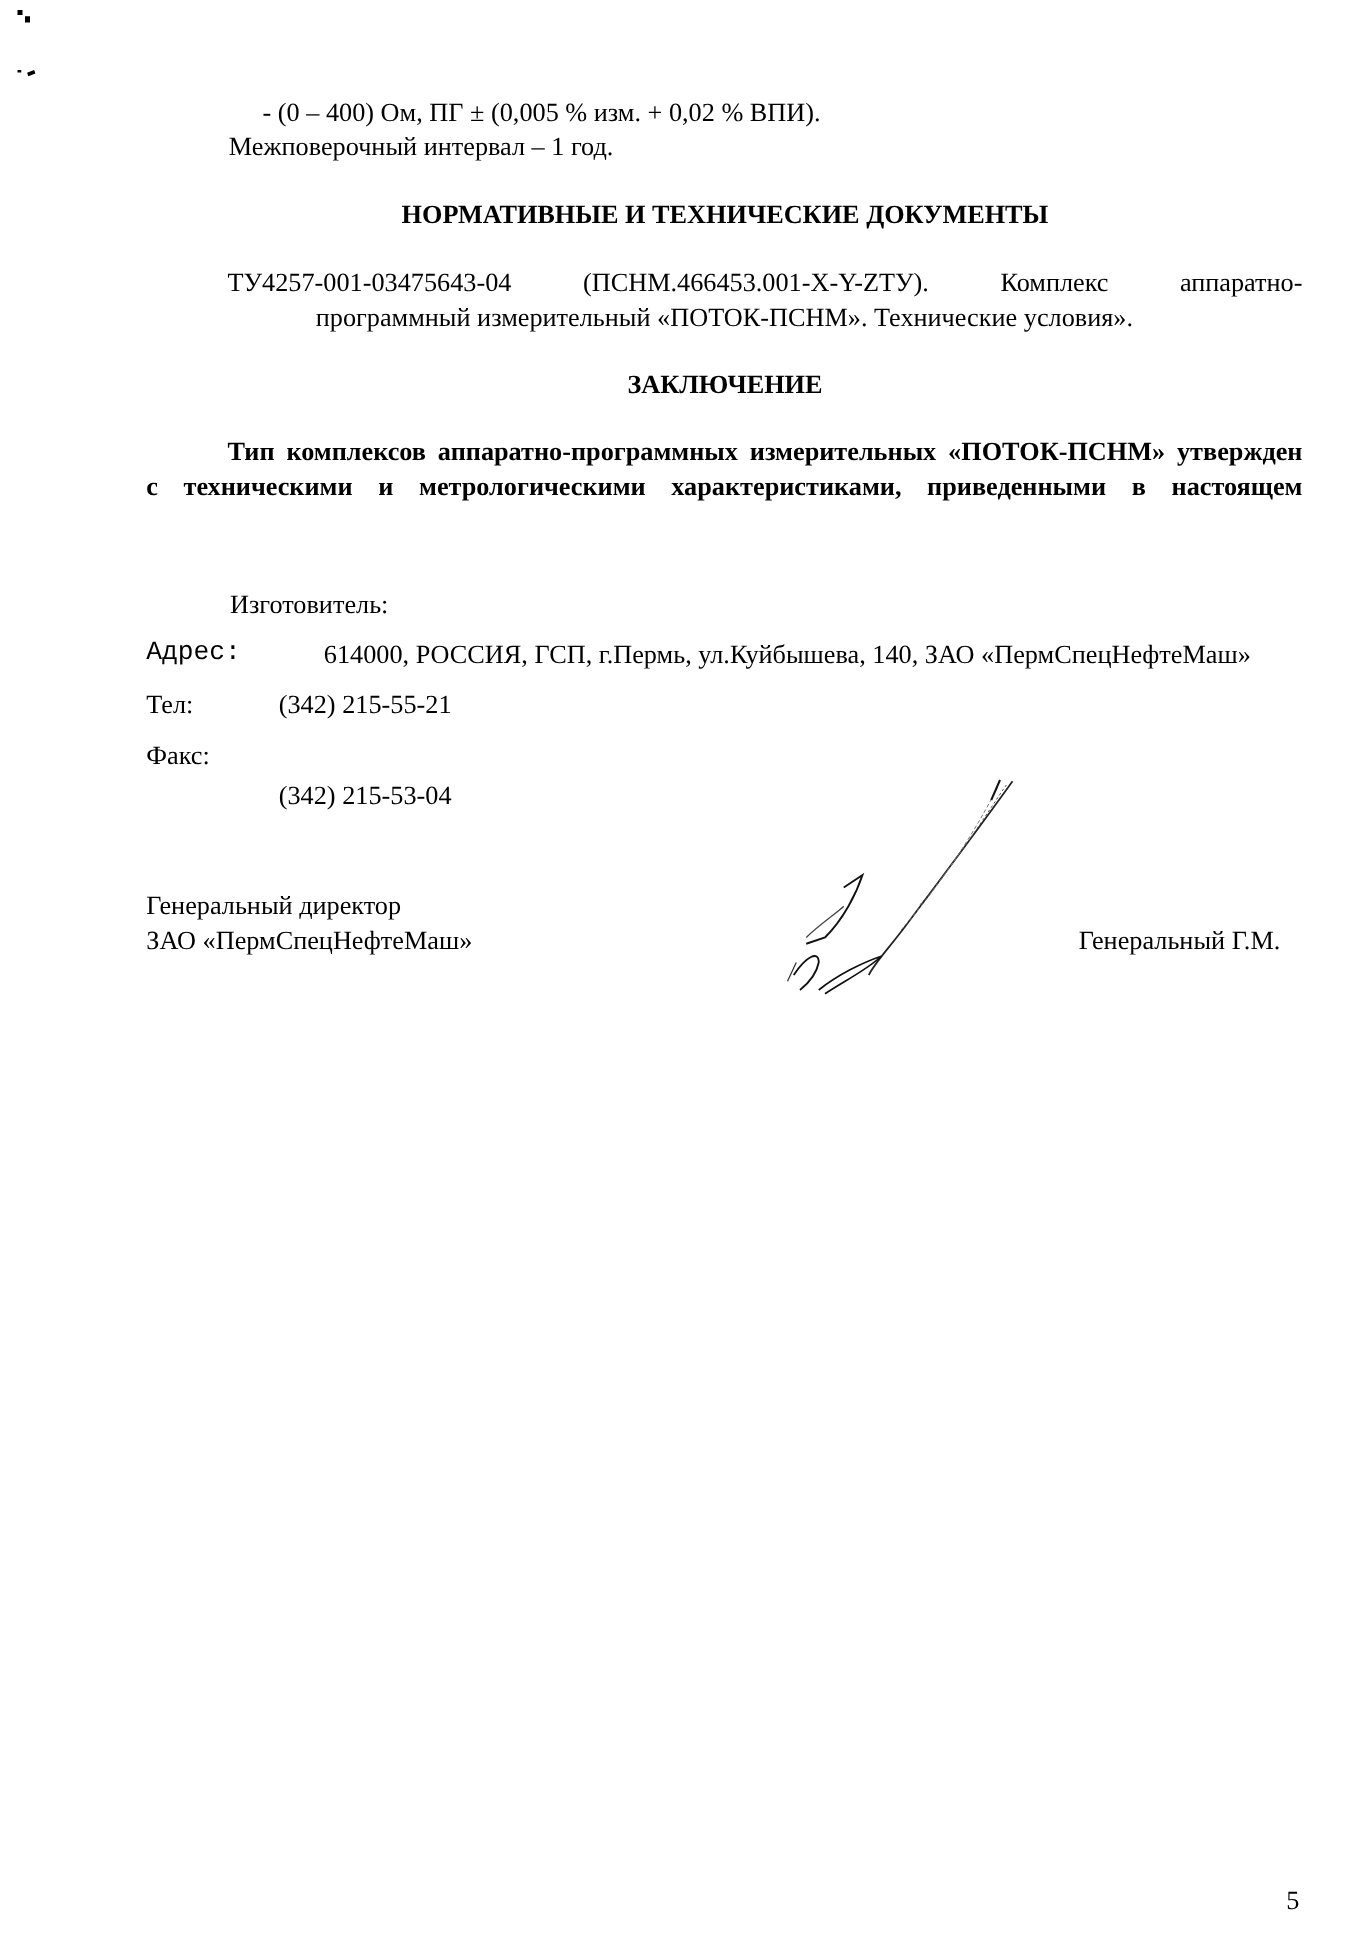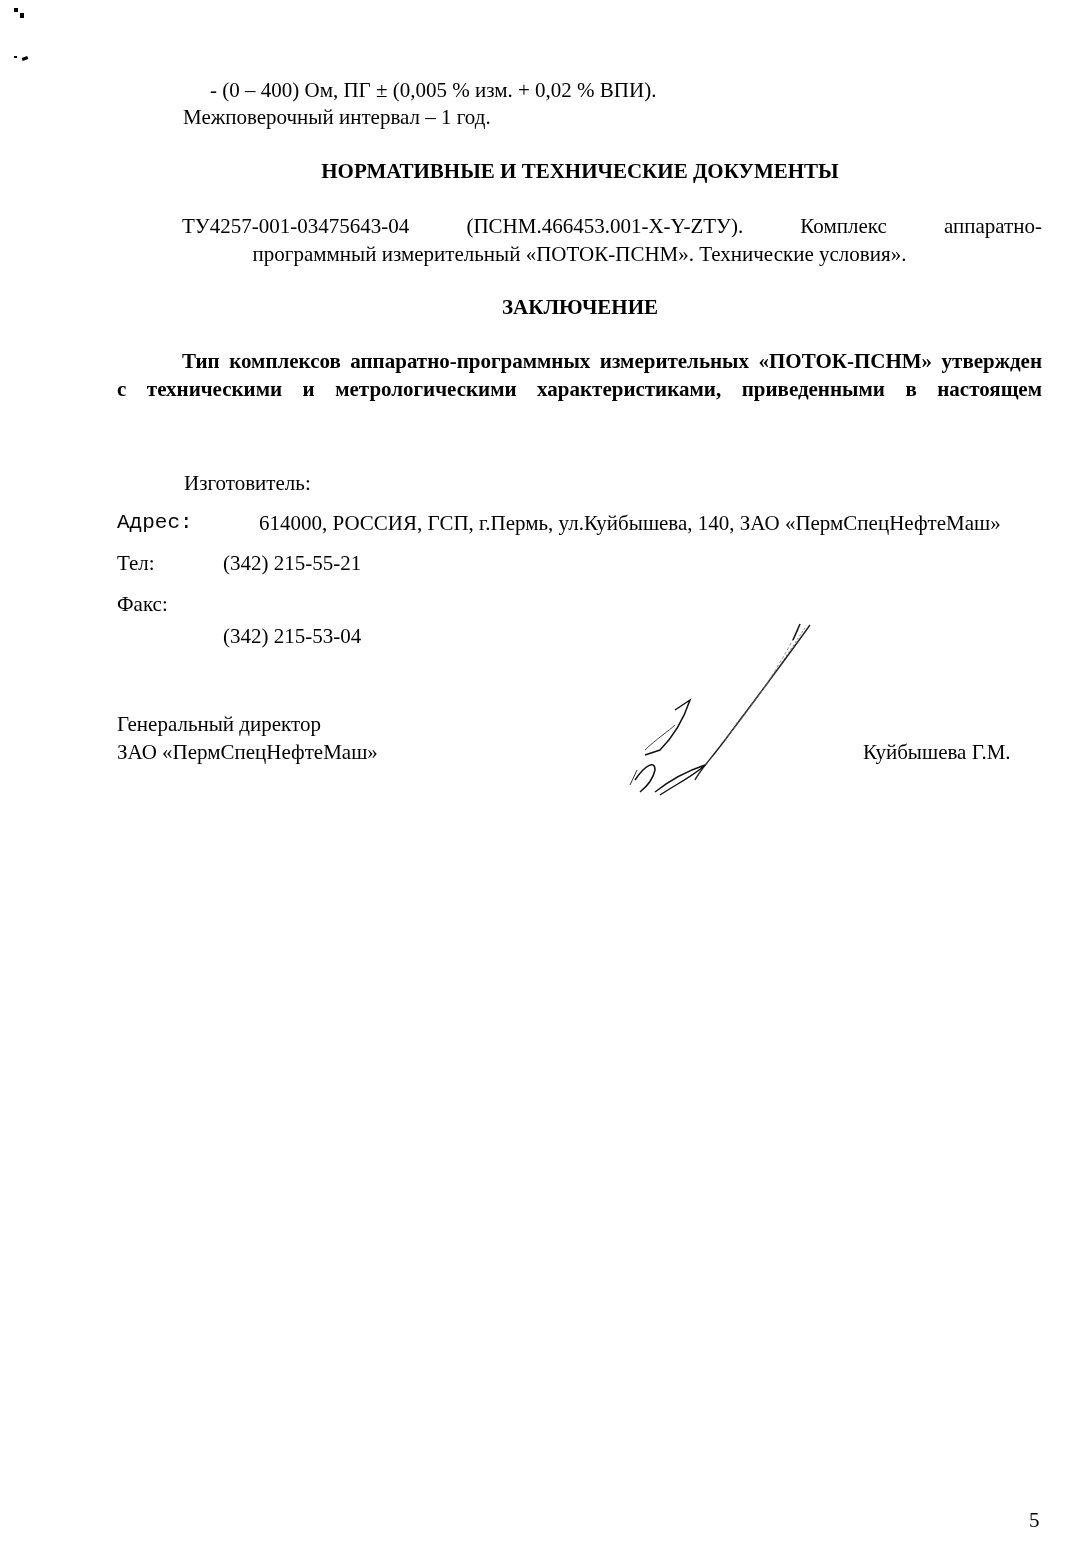--- a/index.html
+++ b/index.html
@@ -93,15 +93,15 @@
   <path d="M190 8 C175 30, 150 70, 120 105" fill="none" stroke="#555" stroke-width="0.8" stroke-dasharray="2 2"></path>
   <path d="M183 10 C165 45, 140 85, 105 125" fill="none" stroke="#777" stroke-width="0.8" stroke-dasharray="3 2"></path>
   <path d="M185 4 L178 20" fill="none" stroke="#111" stroke-width="1.6"></path>
   <path d="M60 90 L75 80 C70 95, 60 115, 45 130 L30 135" fill="none" stroke="#111" stroke-width="1.5"></path>
   <path d="M30 130 C40 120, 55 110, 60 105" fill="none" stroke="#444" stroke-width="1"></path>
   <path d="M20 160 C30 145, 40 140, 40 150 C38 160, 30 168, 25 172" fill="none" stroke="#111" stroke-width="1.5"></path>
   <path d="M40 172 C55 160, 75 150, 90 145 C80 155, 60 165, 45 175" fill="none" stroke="#111" stroke-width="1.4"></path>
   <path d="M15 165 L22 150" fill="none" stroke="#333" stroke-width="1"></path>
 </svg>
 
-<div class="abs line" style="left:863px;top:738px;">Куйбышева Г.М.</div>
+<div class="abs line" style="left:863px;top:738px;">Генеральный Г.М.</div>
 
 <div class="abs line" style="left:1029px;top:1506px;">5</div>
 
 </body></html>

